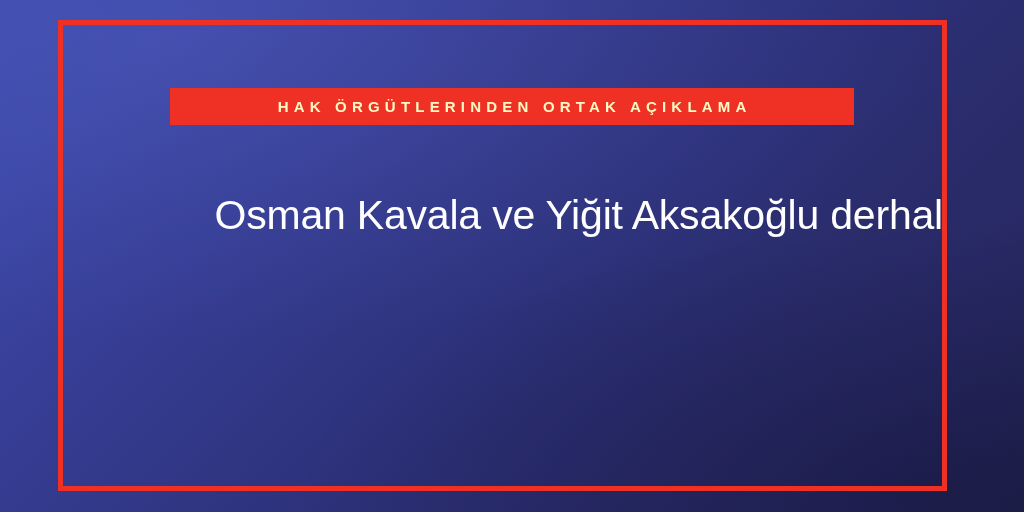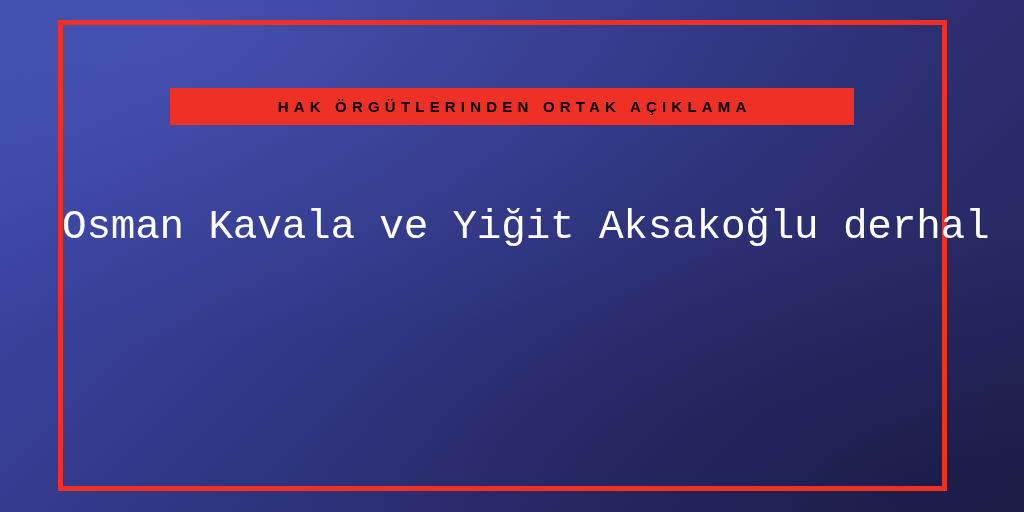--- a/index.html
+++ b/index.html
@@ -64,38 +64,38 @@
     top: 88px;
     width: 684px;
     height: 37px;
     background: #ee3124;
     display: flex;
     align-items: center;
     justify-content: center;
   }
 
   .badge-text {
-    color: #000000;
+    color: #fef9c3;
     font-family: "Liberation Sans", sans-serif;
     font-size: 15px;
     font-weight: bold;
     letter-spacing: 5.2px;
     text-indent: 5.2px;
     line-height: 1;
     white-space: nowrap;
   }
 
   .headline {
     position: absolute;
     left: 62px;
-    top: 200px;
+    top: 188px;
     width: 881px;
-    text-align: left;
+    text-align: right;
     color: #ffffff;
-    font-family: Liberation Mono, monospace;
+    font-family: Liberation Sans, sans-serif;
     font-size: 41px;
     font-weight: 300;
     line-height: 55px;
     letter-spacing: -0.2px;
   }
   .headline .line {
     display: block;
     white-space: nowrap;
   }
 </style>

